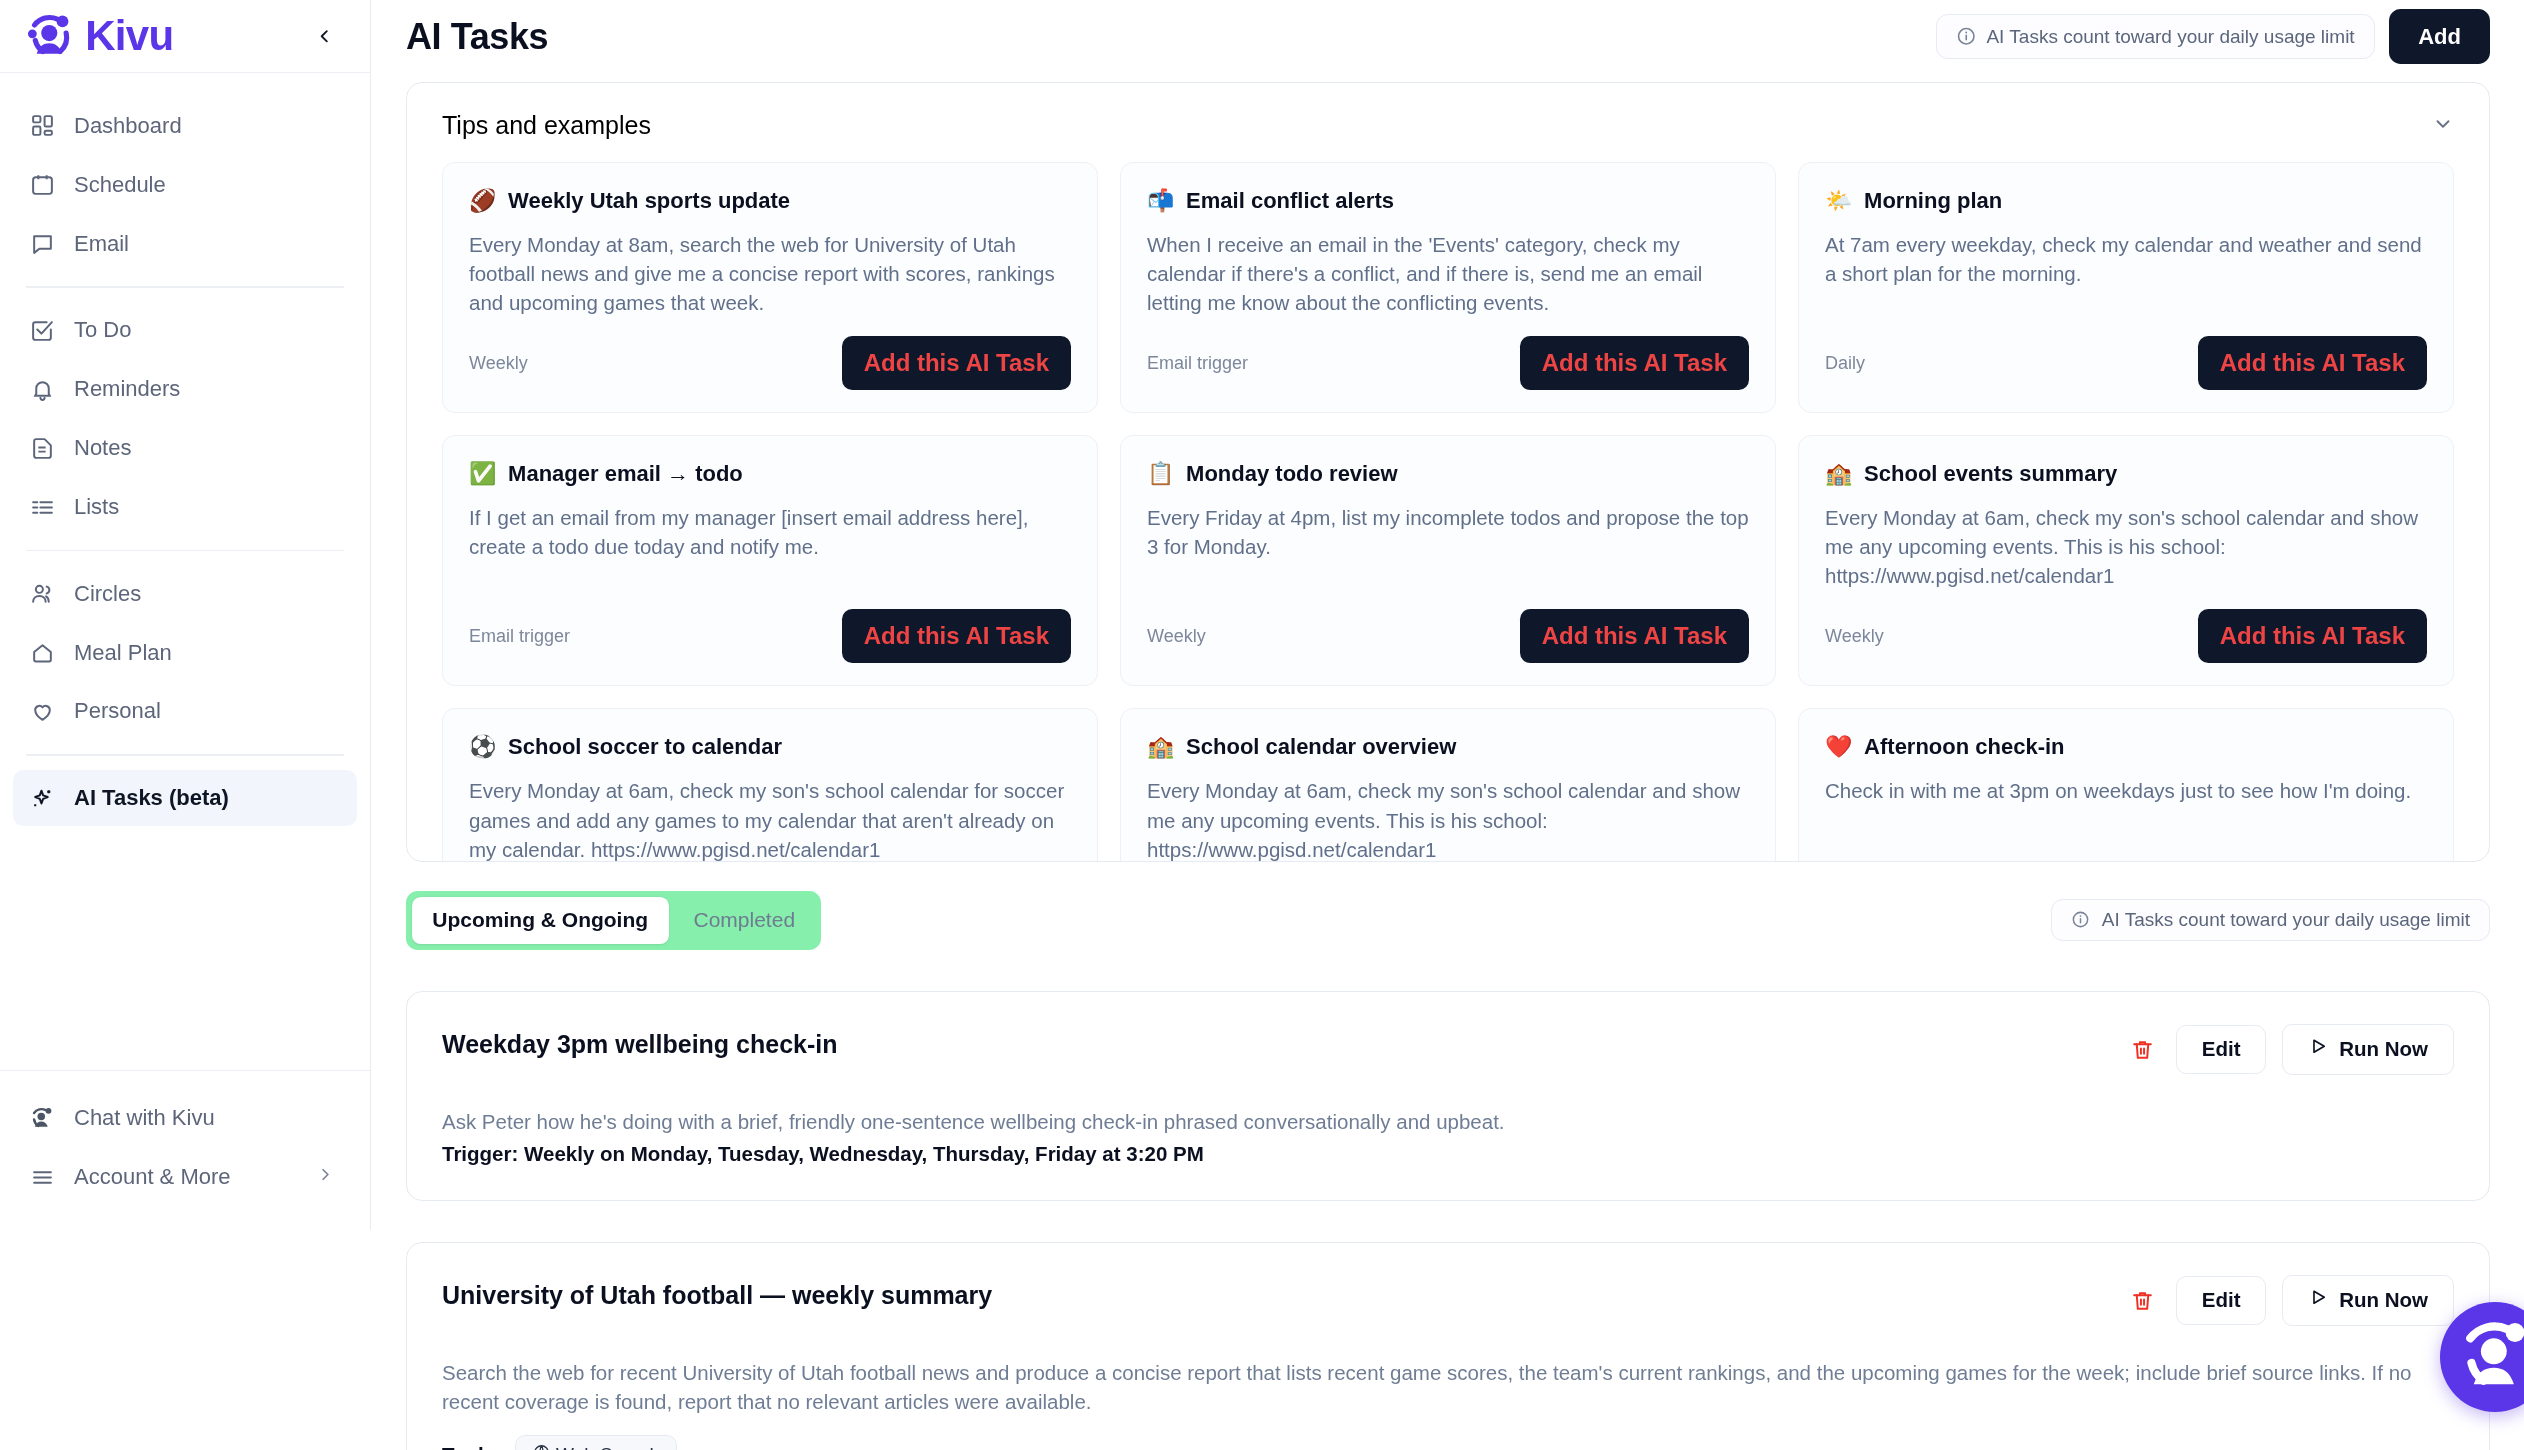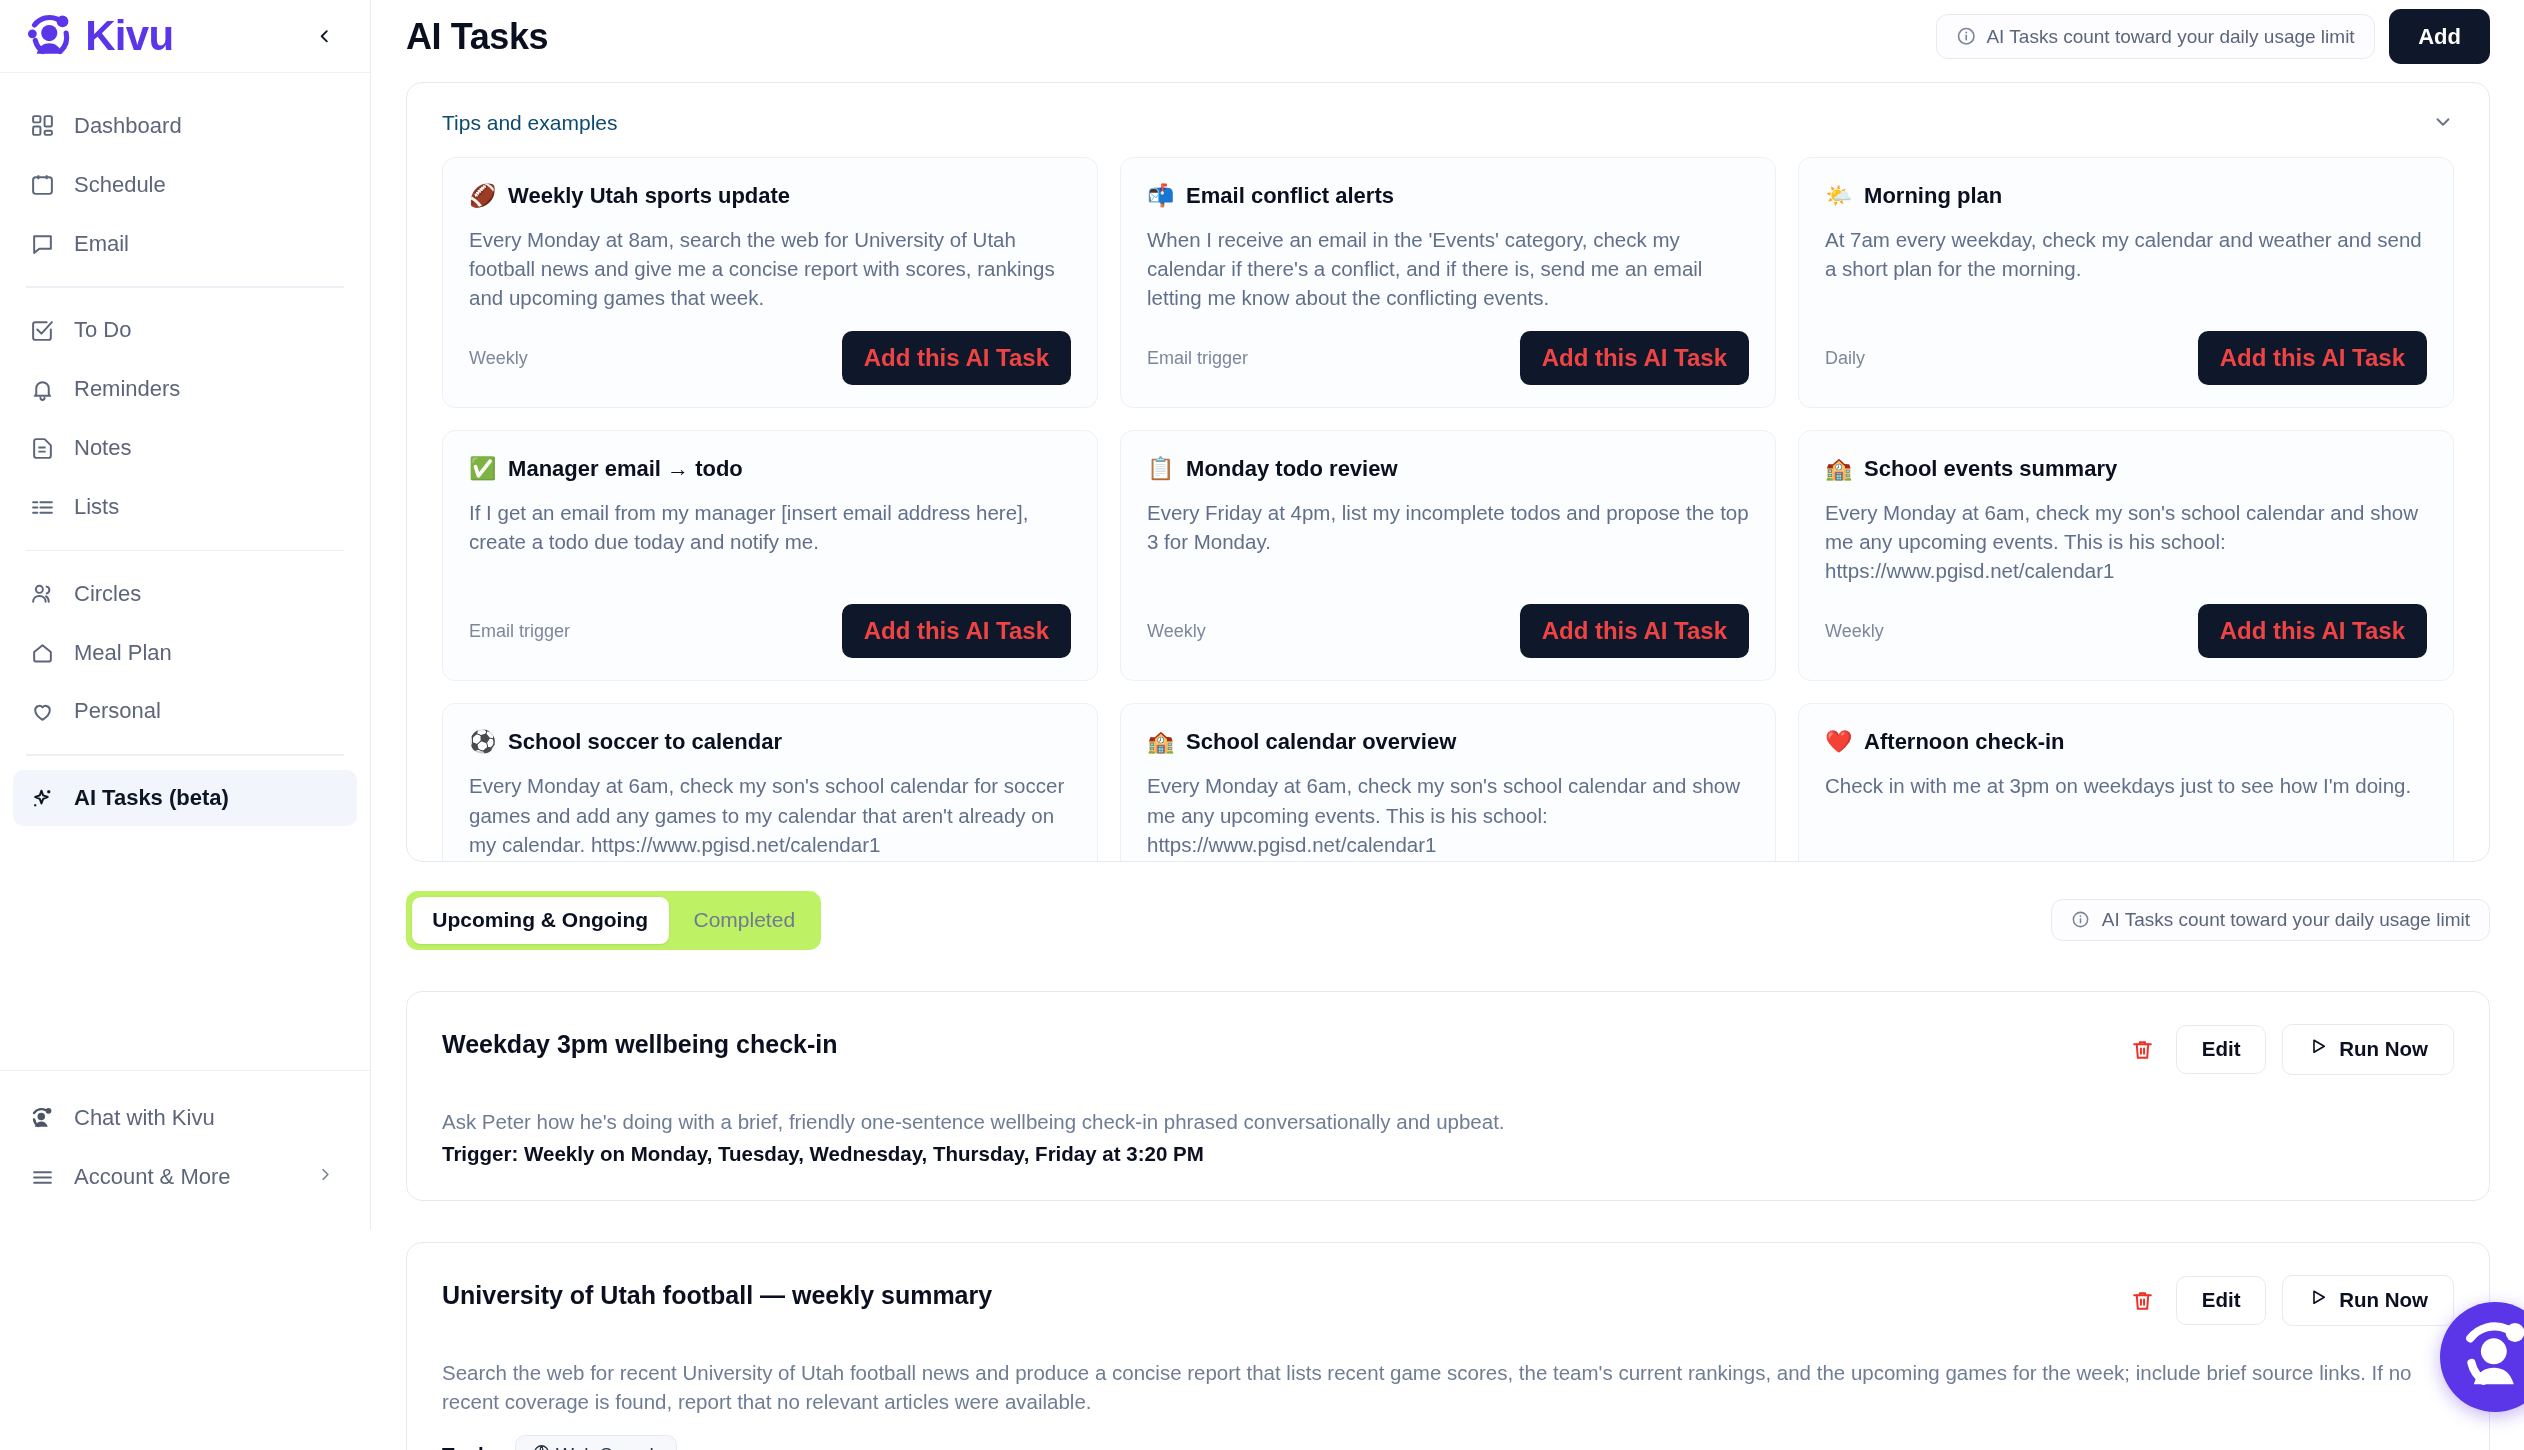--- a/index.html
+++ b/index.html
@@ -102,21 +102,21 @@
     margin-top: 8.8px;
     height: 780px;
     overflow: hidden;
     position: relative;
   }
   .tips-head {
     display: flex; align-items: center; justify-content: space-between;
     padding: 28px 35px 22px 35px;
     cursor: pointer;
   }
-  .tips-title { font-size: 21px; color: #0c4a6e; }
+  .tips-title { font-size: 25px; color: #000000; }
   .chev-down { color: #6b7485; }
   .tips-grid {
     display: grid;
     grid-template-columns: repeat(3, 1fr);
     gap: 22px;
     padding: 0 35px 35px 35px;
   }
   .tip-card {
     border: 1.5px solid #edf0f5;
     border-radius: 13px;
@@ -148,21 +148,21 @@
     white-space: nowrap;
   }
 
   
   .tabs-row {
     display: flex; align-items: center; justify-content: space-between;
     margin-top: 29px;
   }
   .tabs {
     display: inline-flex; gap: 4.4px;
-    background: #bef264; border-radius: 11.7px; padding: 5.8px;
+    background: #86efac; border-radius: 11.7px; padding: 5.8px;
   }
   .tab {
     font-size: 21px; color: #6f7b90;
     padding: 11.7px 20.5px; border-radius: 8.8px; cursor: pointer;
   }
   .tab.active { background: #ffffff; color: #0b1020; font-weight: bold; box-shadow: 0 0.7px 2.2px rgba(15,23,42,.10); }
   .usage-pill.sm { font-size: 19px; padding: 8.8px 19px; }
 
   
   .task-card {

